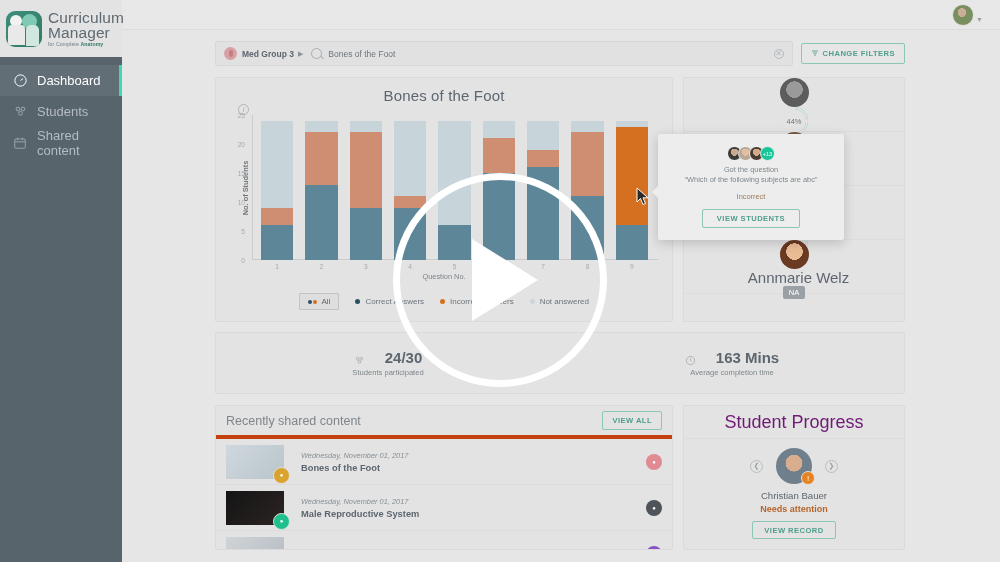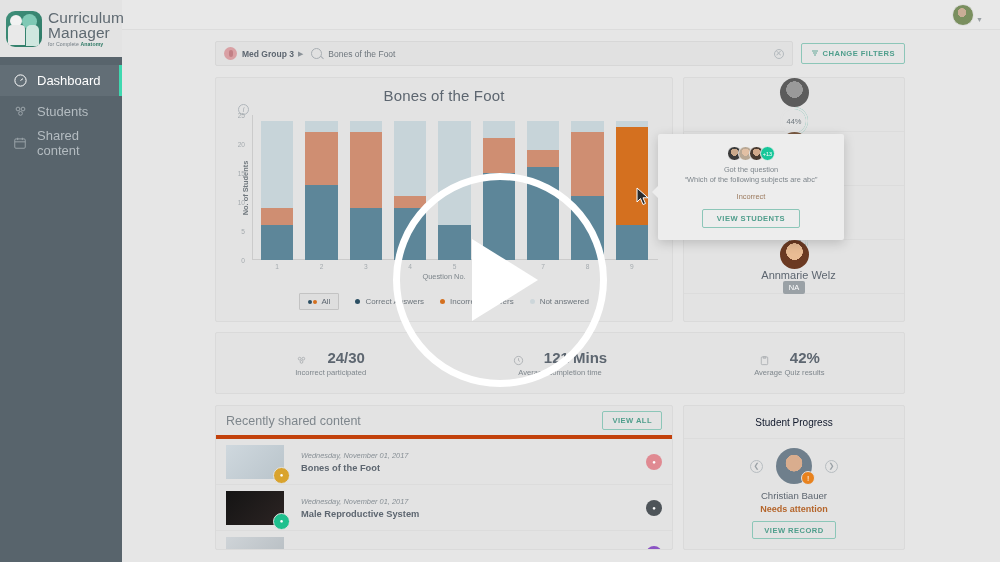--- a/index.html
+++ b/index.html
@@ -111,21 +111,21 @@
   #lg-all .pair { display:flex; gap:1.5px; }
   #lg-all .pair i { width:4px;height:4px;border-radius:50%;display:block; }
   
   #score-card { height:245px; position:relative; overflow:hidden; }
   #score-head { height:30px; display:flex; align-items:center; justify-content:space-between; padding:0 9px; border-bottom:1px solid #dcdcdc; }
   #score-label { font-size:11px; color:#7e868c; display:flex; align-items:center; gap:3px; }
   #score-label .sortarrows { display:flex; flex-direction:column; font-size:5px; line-height:4px; color:#9aa1a6; }
   #download-btn { height:17px; padding:0 7px; }
   .srow { height:54px; display:flex; align-items:center; padding:0 10px; border-bottom:1px solid #dcdcdc;flex-direction:column; }
   .savatar { width:29px;height:29px;border-radius:50%; flex:none; }
-  .sname { flex:1; margin-left:9px; font-size:11px; color:#5d6670; }
+  .sname { flex:1; margin-left:9px; font-size:15px; color:#5d6670; }
   .ring { width:28px;height:28px;border-radius:50%; display:flex;align-items:center;justify-content:center;
           font-size:7.5px; color:#6d757c; flex:none; }
   .na-badge { background:#9aa1a6; color:#fff; font-size:7.5px; padding:2px 6px; border-radius:2px; }
   
   #tooltip {
     position:absolute; left:658px; top:134px; width:186px; background:#ededed;
     box-shadow:0 3px 12px rgba(0,0,0,.18); border-radius:2px; padding:12px 10px 12px; text-align:center; z-index:40;
   }
   #tooltip::before {
     content:""; position:absolute; left:-6px; top:52px; border:6px solid transparent;
@@ -156,21 +156,21 @@
   .cthumb { width:58px;height:34px; flex:none; position:relative; }
   .cbadge { position:absolute; right:-6px; bottom:-5px; width:17px;height:17px;border-radius:50%;
             border:1.5px solid #e3e3e3; display:flex;align-items:center;justify-content:center;color:#fff;font-size:7px; }
   .cmeta { flex:1; margin-left:17px; }
   .cdate { font-size:7.4px; color:#878f95;font-style:italic; }
   .ctitle { font-size:9.3px; font-weight:bold; color:#5d6670; margin-top:3px; }
   .cright { width:16px;height:16px;border-radius:50%; display:flex;align-items:center;justify-content:center;color:#fff;font-size:8px; flex:none;}
   
   #progress-card { flex:1; height:145px; overflow:hidden; }
   #prog-head { height:33px; display:flex; align-items:center; justify-content:center; border-bottom:1px solid #dcdcdc; }
-  #prog-title { font-size:10px; color:#0f172a; }
+  #prog-title { font-size:18px; color:#701a75; }
   #prog-body { padding:9px 0 0; text-align:center; position:relative; }
   #prog-avrow { display:flex; align-items:center; justify-content:center; gap:13px; }
   .navarrow { width:13px;height:13px;border:1px solid #b7bdc1;border-radius:50%;
               display:flex;align-items:center;justify-content:center;font-size:7px;color:#9aa1a6; }
   #prog-avatar { width:36px;height:36px;border-radius:50%; position:relative;
      background:radial-gradient(circle at 50% 42%, #d9ad8e 0 30%, #6f7f8c 31% 100%); }
   #prog-alert { position:absolute; right:-3px; bottom:-1px; width:14px;height:14px;border-radius:50%;
      background:#e8821e; border:1.5px solid #e3e3e3; color:#fff; font-size:8px; display:flex;align-items:center;justify-content:center; }
   #prog-name { font-size:9.6px; color:#5d6670; margin-top:6px; }
   #prog-status { font-size:9px; font-weight:bold; color:#b5652a; margin-top:3px; }
@@ -416,45 +416,33 @@
       <div class="top">
         <span class="sic">
           <svg width="11" height="11" viewBox="0 0 24 24" fill="none" stroke="#6d757c" stroke-width="1.8">
               <circle cx="8" cy="8" r="3"></circle>
               <circle cx="16" cy="8" r="3"></circle>
               <circle cx="12" cy="15" r="3"></circle>
             </svg>
         </span>
         <span class="val">24/30</span>
       </div>
-      <div class="cap">Incorrect participated</div>
+      <div class="cap">Students participated</div>
     </div>
     <div class="stat">
       <div class="top">
         <span class="sic">
           <svg width="11" height="11" viewBox="0 0 24 24" fill="none" stroke="#6d757c" stroke-width="1.8">
               <circle cx="12" cy="12" r="9"></circle>
               <path d="M12 7v5l3 2"></path>
             </svg>
         </span>
-        <span class="val">121 Mins</span>
+        <span class="val">163 Mins</span>
       </div>
       <div class="cap">Average completion time</div>
-    </div>
-    <div class="stat">
-      <div class="top">
-        <span class="sic">
-          <svg width="11" height="11" viewBox="0 0 24 24" fill="none" stroke="#6d757c" stroke-width="1.8">
-              <rect x="5" y="4" width="14" height="17" rx="2"></rect>
-              <path d="M9 4h6v3H9z"></path>
-            </svg>
-        </span>
-        <span class="val">42%</span>
-      </div>
-      <div class="cap">Average Quiz results</div>
     </div>
   </div>
 
   <div id="bottom">
     <div class="card" id="shared-card">
       <div id="shared-head">
         <div id="shared-title">Recently shared content</div>
         <button class="ghostbtn" id="view-all">
           <span>VIEW ALL</span>
         </button>

